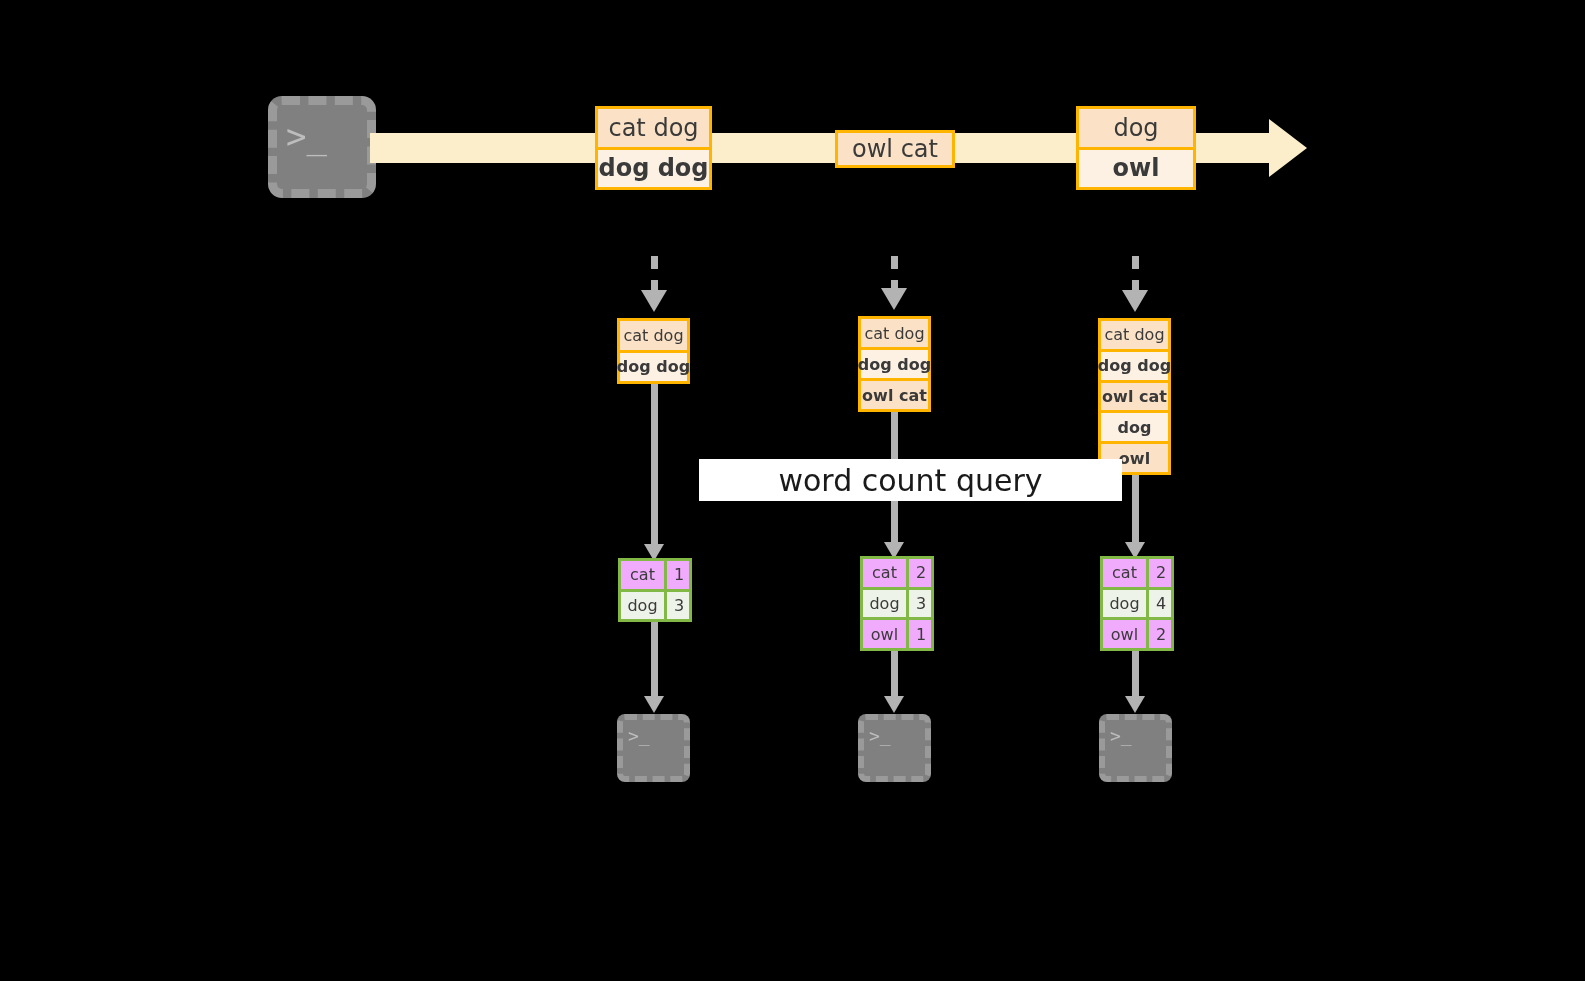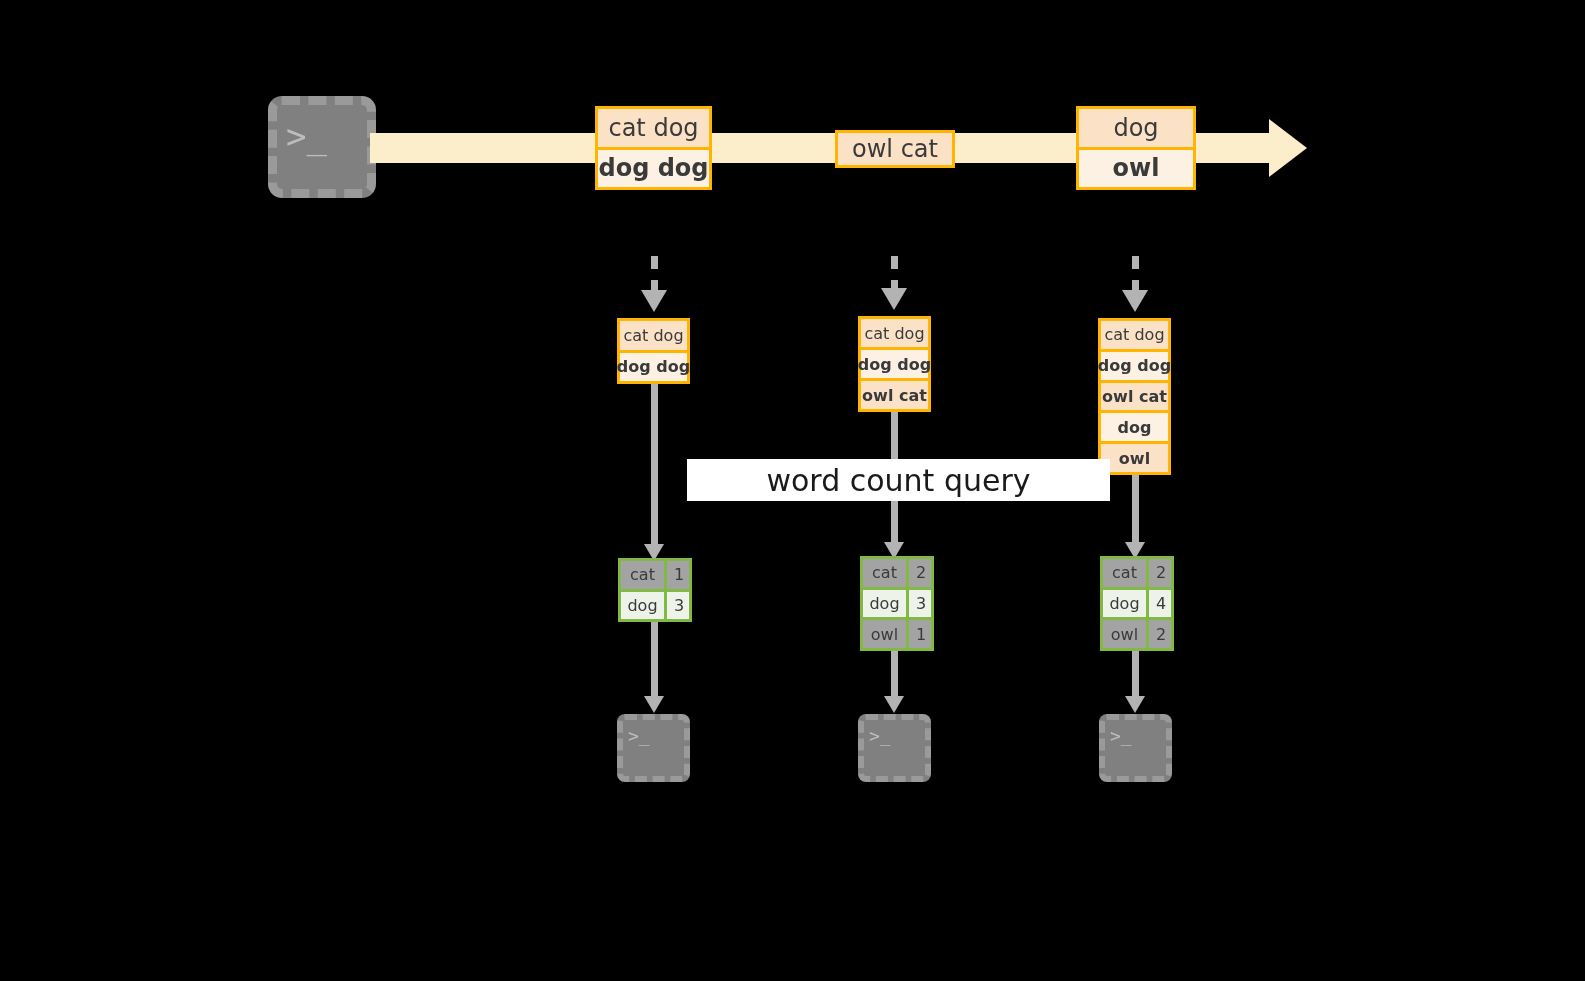--- a/index.html
+++ b/index.html
@@ -101,21 +101,21 @@
   .restable .count {
     width: 22px;
     display: flex;
     align-items: center;
     justify-content: center;
     font-size: 16px;
     color: #3a3a3a;
     padding-left: 2px;
   }
   .restable .row.dark .word,
-  .restable .row.dark .count { background: #a3a3a3; }
+  .restable .row.dark .count { background: #f0abfc; }
   .restable .row.light .word,
   .restable .row.light .count { background: #eef3e9; }
 
   
   .conn-line {
     position: absolute;
     background: #b3b3b3;
     width: 7px;
   }
   .conn-dash {
@@ -143,20 +143,21 @@
   
   .query-label {
     position: absolute;
     background: #ffffff;
     color: #1a1a1a;
     display: flex;
     align-items: center;
     justify-content: center;
     font-size: 30px;
     white-space: nowrap;
+    margin-left: 12px;
   }
 </style>
 </head>
 <body>
 
 <div id="stage">
 
   <div class="terminal big" style="left:268px; top:96px; width:108px; height:102px;">
     <span class="prompt">&gt;_</span>
   </div>

